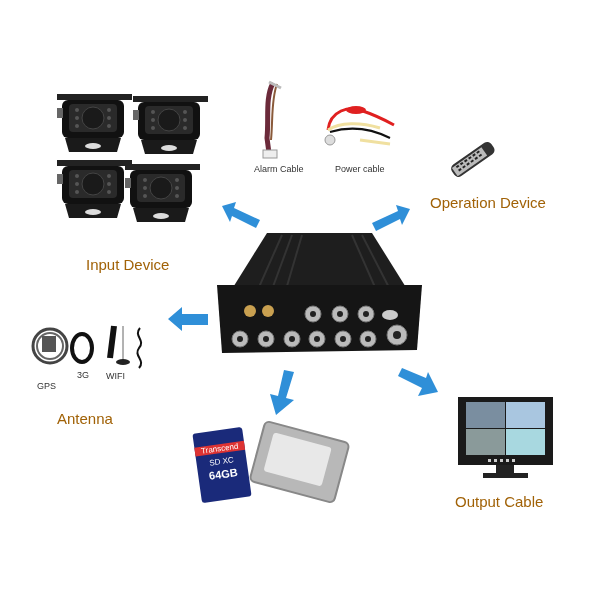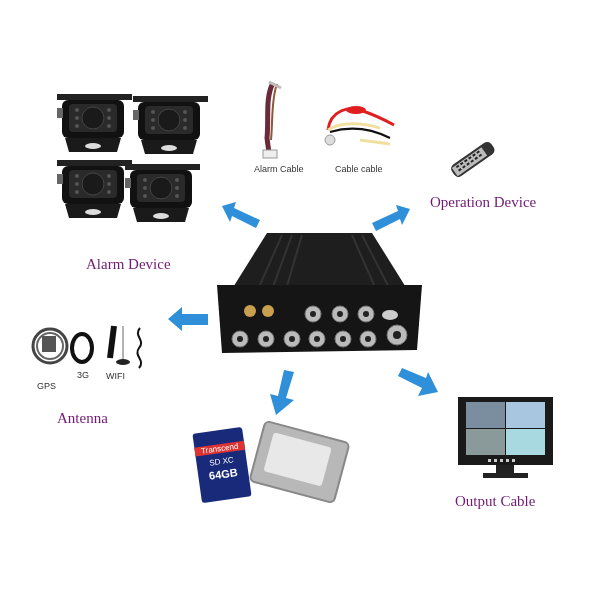--- a/index.html
+++ b/index.html
@@ -1,18 +1,18 @@
 <!DOCTYPE html>
 <html><head>
 <meta charset="utf-8">
 <style>
   html, body { margin:0; padding:0; background:#ffffff; }
   body { width:600px; height:600px; position:relative; overflow:hidden; font-family:"Liberation Sans", sans-serif; }
   .abs { position:absolute; }
-  .label { position:absolute; color:#701a75; font-family:Liberation Serif, serif; white-space:nowrap; }
+  .label { position:absolute; color:#a16207; font-family:Liberation Sans, sans-serif; white-space:nowrap; }
   .label-lg { font-size:15px; }
   .label-sm { font-size:9px; color:#333; font-family:"Liberation Sans", sans-serif;text-align:center; }
   .arrow { position:absolute; width:40px; height:28px; }
 </style>
 </head>
 <body>
 
 <div class="abs" style="left:55px;top:90px;width:160px;height:140px;">
   <svg width="160" height="140" viewBox="0 0 160 140">
     <defs>
@@ -31,21 +31,21 @@
         <ellipse cx="36" cy="52" rx="8" ry="3" fill="#ddd"></ellipse>
         <rect x="0" y="14" width="6" height="10" fill="#666"></rect>
       </g>
     </defs>
     <use href="#cam" x="2" y="4"></use>
     <use href="#cam" x="78" y="6"></use>
     <use href="#cam" x="2" y="70"></use>
     <use href="#cam" x="70" y="74"></use>
   </svg>
 </div>
-<div class="label label-lg" style="left:86px;top:256px;">Alarm Device</div>
+<div class="label label-lg" style="left:86px;top:256px;">Input Device</div>
 
 <div class="abs" style="left:255px;top:78px;width:40px;height:85px;">
   <svg width="40" height="85" viewBox="0 0 40 85">
     <path d="M18 5 C 10 20, 14 40, 12 60 L 14 75" stroke="#6b2a3a" stroke-width="5" fill="none"></path>
     <path d="M22 6 C 16 22, 18 42, 16 62" stroke="#8a5a3a" stroke-width="2" fill="none"></path>
     <path d="M14 4 L 26 10" stroke="#bbb" stroke-width="3"></path>
     <rect x="8" y="72" width="14" height="8" fill="#eee" stroke="#999"></rect>
   </svg>
 </div>
 <div class="label label-sm" style="left:254px;top:164px;">Alarm Cable</div>
@@ -53,21 +53,21 @@
 <div class="abs" style="left:320px;top:100px;width:80px;height:60px;">
   <svg width="80" height="60" viewBox="0 0 80 60">
     <path d="M8 30 C 10 10, 30 6, 40 10 C 55 15, 65 20, 74 25" stroke="#e02020" stroke-width="3" fill="none"></path>
     <ellipse cx="36" cy="10" rx="10" ry="4" fill="#e02020"></ellipse>
     <path d="M8 30 C 20 22, 40 22, 60 28" stroke="#f0e0a0" stroke-width="3" fill="none"></path>
     <path d="M10 32 C 30 26, 50 28, 70 38" stroke="#111" stroke-width="2" fill="none"></path>
     <path d="M40 40 L 70 44" stroke="#f0e0a0" stroke-width="3"></path>
     <circle cx="10" cy="40" r="5" fill="#ddd" stroke="#999"></circle>
   </svg>
 </div>
-<div class="label label-sm" style="left:335px;top:164px;">Cable cable</div>
+<div class="label label-sm" style="left:335px;top:164px;">Power cable</div>
 
 <div class="abs" style="left:445px;top:135px;width:55px;height:50px;">
   <svg width="55" height="50" viewBox="0 0 55 50">
     <g transform="rotate(-35 27 25)">
       <rect x="4" y="18" width="48" height="14" rx="5" fill="#333"></rect>
       <rect x="6" y="20" width="36" height="10" fill="#bbb"></rect>
       <g fill="#222">
         <rect x="10" y="21" width="3" height="2"></rect>
           <rect x="15" y="21" width="3" height="2"></rect>
           <rect x="20" y="21" width="3" height="2"></rect>

